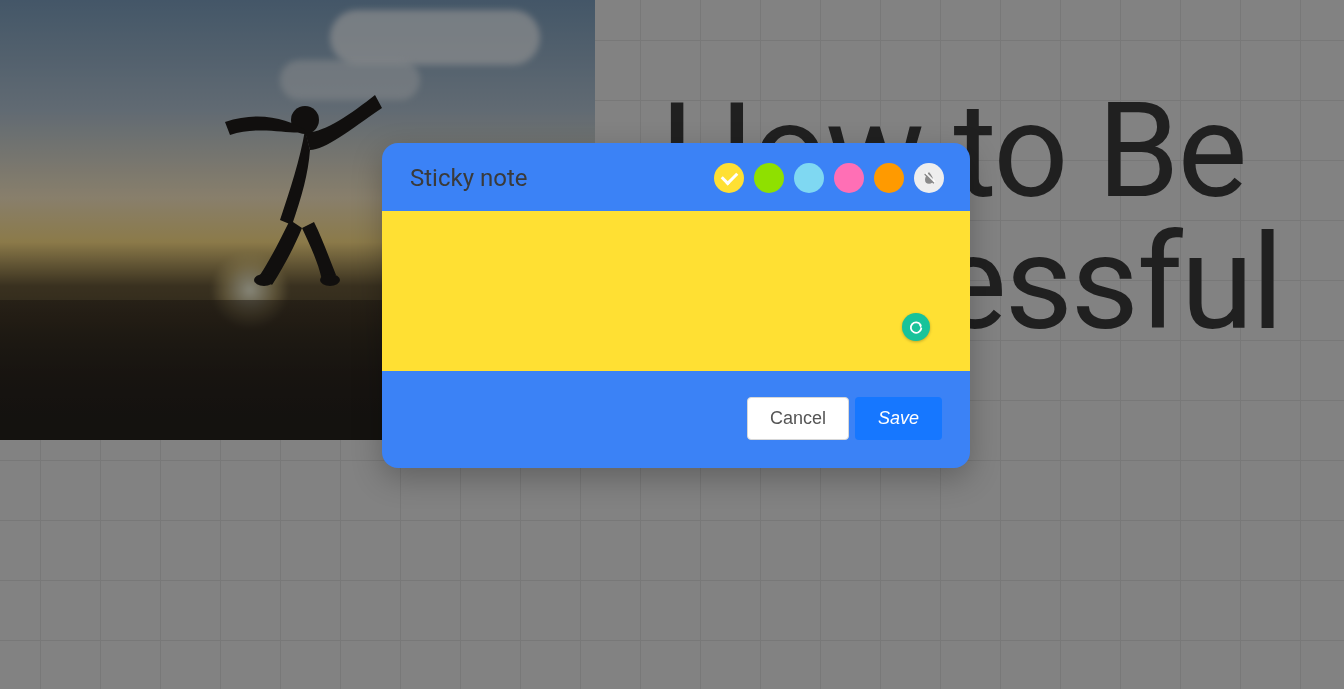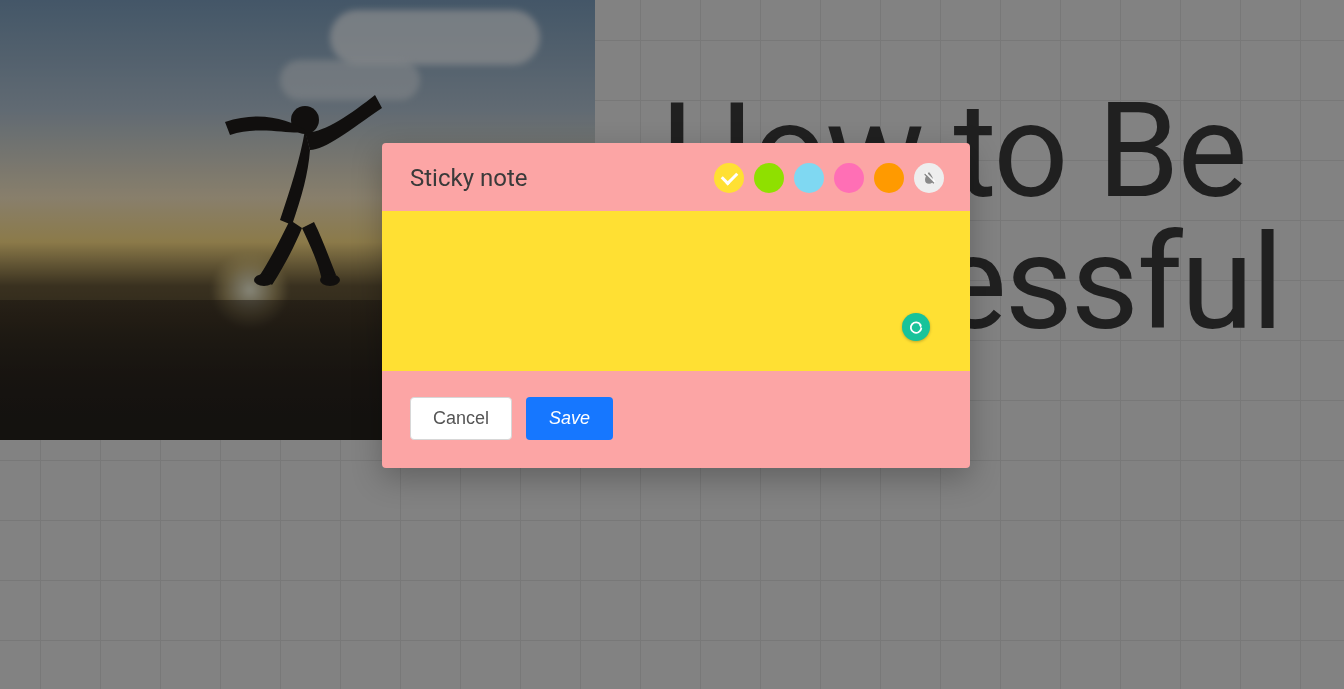--- a/index.html
+++ b/index.html
@@ -61,22 +61,22 @@
   .dim {
     position: absolute; inset: 0;
     background: rgba(20,20,20,0.48);
   }
 
   
   .modal {
     position: absolute;
     left: 382px; top: 143px;
     width: 588px;
-    background: #fca5a5;
-    border-radius: 4px;
+    background: #3b82f6;
+    border-radius: 16px;
     box-shadow: 0 10px 30px rgba(0,0,0,0.25);
     overflow: hidden;
   }
   .modal-header {
     display: flex;
     align-items: center;
     justify-content: space-between;
     padding: 20px 26px 18px 28px;
   }
   .modal-title {
@@ -126,21 +126,22 @@
     width: 28px; height: 28px;
     border-radius: 50%;
     background: #18c39a;
     color: #fff;
     display: flex; align-items: center; justify-content: center;
     box-shadow: 0 1px 3px rgba(0,0,0,0.25);
   }
 
   .modal-footer {
     display: flex;
-    gap: 14px;
+    justify-content: flex-end;
+    gap: 6px;
     padding: 26px 28px 28px;
   }
   .btn {
     font-size: 18px;
     padding: 10px 22px;
     border-radius: 4px;
     cursor: pointer;
     border: 1px solid transparent;
   }
   .btn-secondary {

